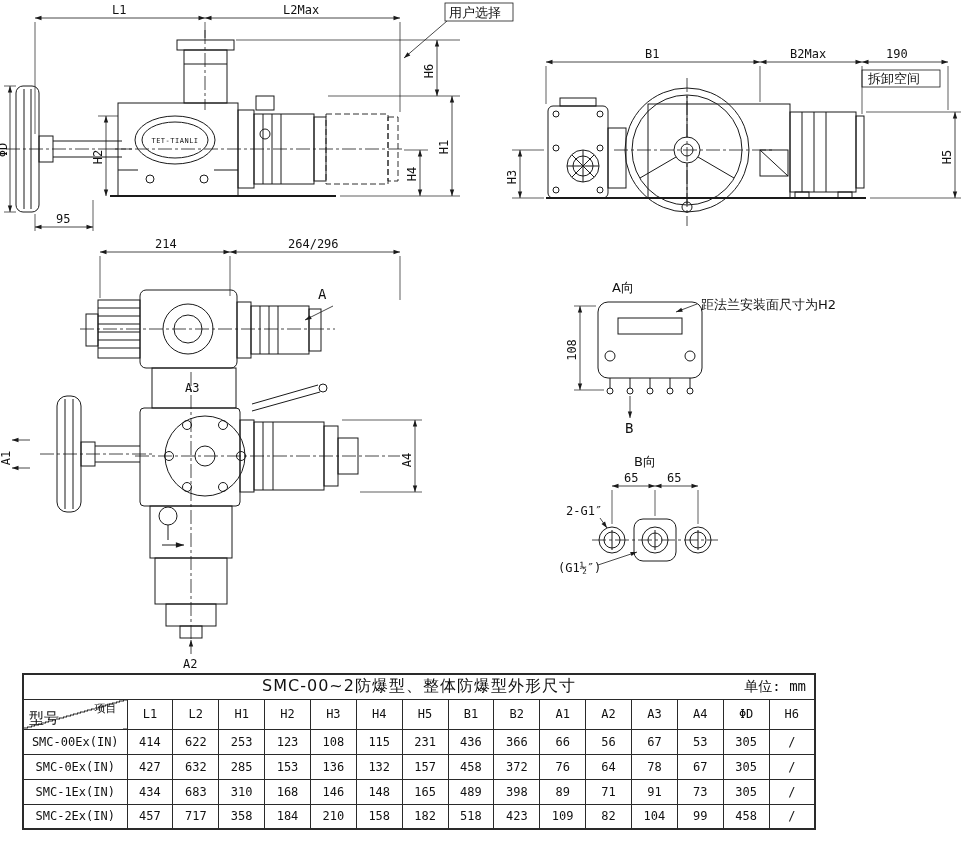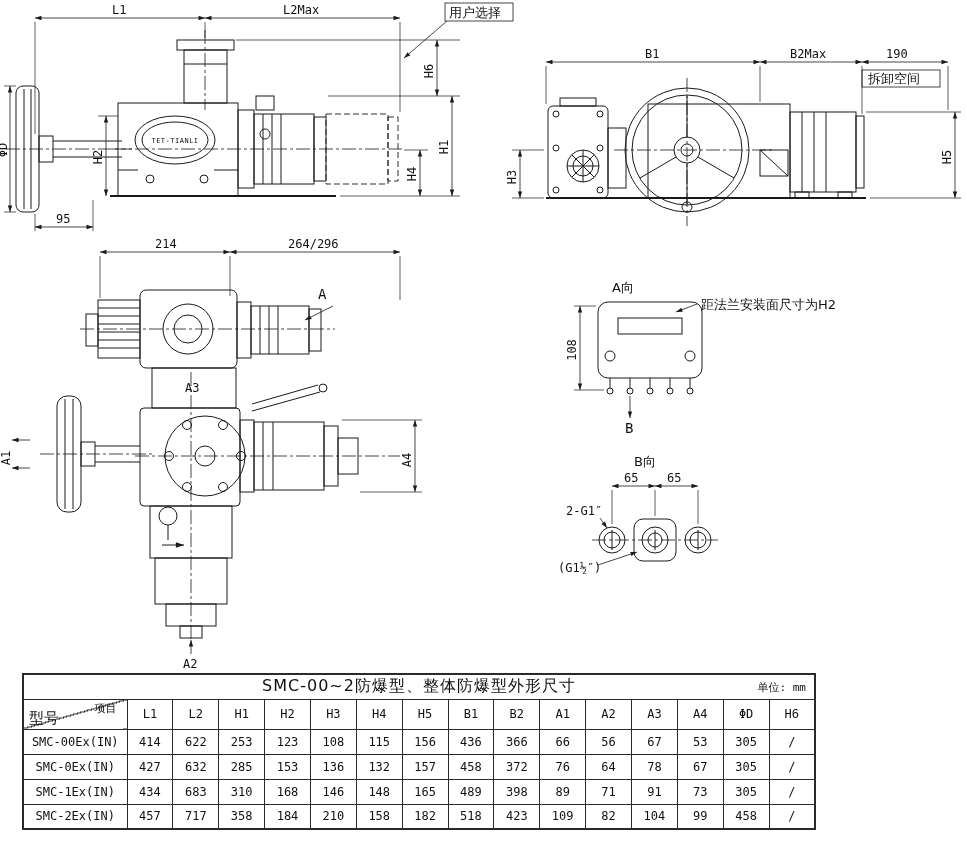--- a/index.html
+++ b/index.html
@@ -24,21 +24,21 @@
     position:absolute; left:22px; top:673px; width:794px;
     border-collapse:collapse; table-layout:fixed;
     font-family:"DejaVu Sans Mono","Liberation Mono",monospace;
     background:#fff;
   }
   .dim-table, .dim-table td, .dim-table th { border:1px solid #2a2a2a; }
   .dim-table { border:2px solid #2a2a2a; }
   .dim-table td, .dim-table th { text-align:center; vertical-align:middle; font-size:12px; font-weight:normal; padding:0; height:25px; overflow:hidden; white-space:nowrap; }
   .title-cell { height:32px; position:relative; }
   .tbl-title { font-size:16px; font-family:"DejaVu Sans","Liberation Sans",sans-serif; letter-spacing:1px; }
-  .tbl-unit { position:absolute; right:8px; top:50%; transform:translateY(-50%); font-size:11px; }
+  .tbl-unit { position:absolute; right:8px; top:50%; transform:translateY(-50%); font-size:14px; }
   .hdr-row th { height:30px; }
   .corner-cell {
     position:relative;
     background:linear-gradient(to bottom right,
       transparent calc(50% - 0.6px), #2a2a2a calc(50% - 0.6px),
       #2a2a2a calc(50% + 0.6px), transparent calc(50% + 0.6px));
   }
   .corner-top { position:absolute; top:1px; right:10px; font-size:11px; }
   .corner-bottom { position:absolute; bottom:1px; left:5px; font-size:15px; }
   .model-cell { font-size:11.5px; }
@@ -394,21 +394,21 @@
     <th>H6</th>
   </tr>
   <tr>
     <td class="model-cell">SMC-00Ex(IN)</td>
     <td>414</td>
     <td>622</td>
     <td>253</td>
     <td>123</td>
     <td>108</td>
     <td>115</td>
-    <td>156</td>
+    <td>231</td>
     <td>436</td>
     <td>366</td>
     <td>66</td>
     <td>56</td>
     <td>67</td>
     <td>53</td>
     <td>305</td>
     <td>/</td>
   </tr>
   <tr>

